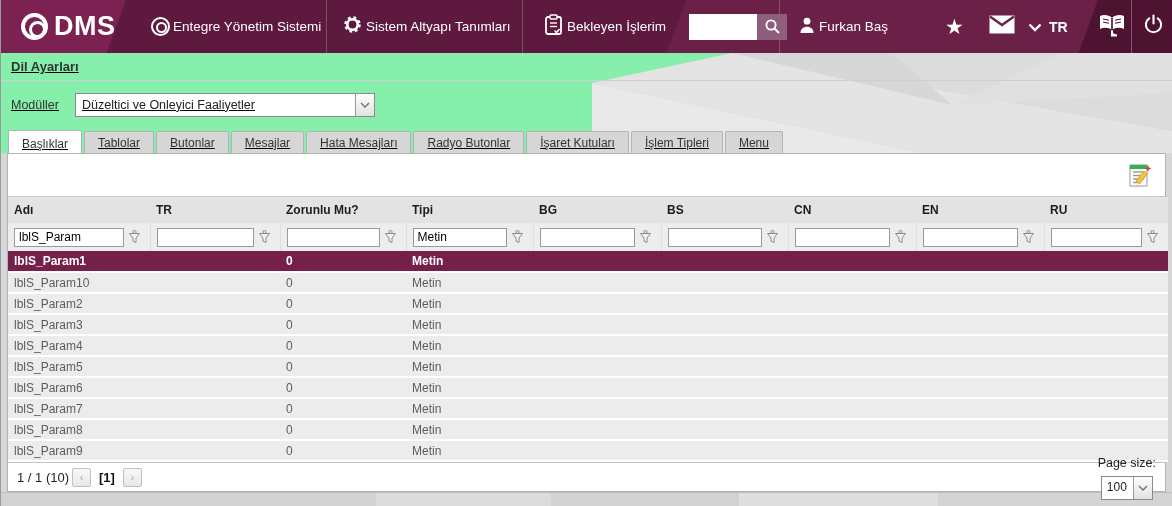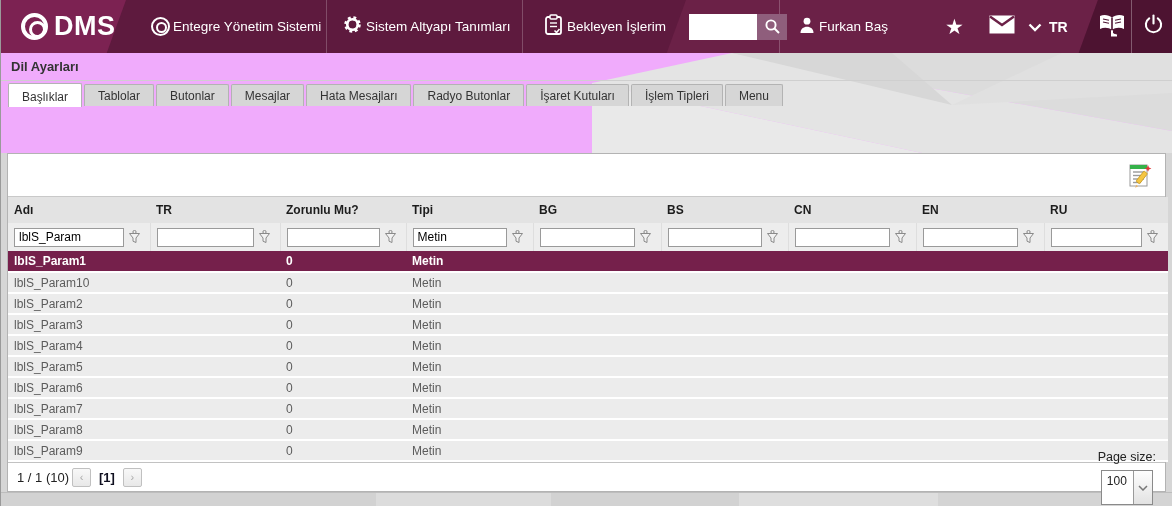--- a/index.html
+++ b/index.html
@@ -26,21 +26,21 @@
   .nav-ring { width:19px; height:19px; border:2.5px solid #fff; border-radius:50%; position:relative; }
   .nav-ring::after { content:""; position:absolute; left:3px; top:3px; width:7px; height:7px; border:2px solid #fff; border-radius:50%; }
   .nav-label { font-size:13.5px; }
   .search-wrap { left:688px; gap:0; }
   .search-input { width:68px; height:26px; border:none; outline:none; padding:0 5px; font-size:12px; }
   .search-btn { width:30px; height:26px; background:#8f5e7c; border:none; display:flex; align-items:center; justify-content:center; cursor:pointer; }
   .star-glyph { font-size:21px; line-height:1; }
   .lang { font-size:14px; font-weight:bold; }
 
   
-  .subheader { position:relative; background:#f0abfc; height:100px; }
+  .subheader { position:relative; background:#86efac; height:100px;text-decoration:underline; }
   .poly-bg { position:absolute; right:0; top:0; z-index:0; }
   .titlebar { position:relative; z-index:1; height:28px; line-height:28px; padding-left:10px;
               font-size:13px; font-weight:bold; color:#333; border-bottom:1px solid #cfcfcf; }
   .module-row { position:relative; z-index:1; height:47px; display:flex; align-items:center; padding-left:10px; }
   .module-label { font-size:12.5px; color:#333; width:64px; }
   .selectbox { width:300px; height:24px; background:#fff; border:1px solid #8a8a8a; display:flex; align-items:stretch; cursor:pointer; }
   .selectbox .sel-text { flex:1; font-size:12.5px; color:#222; padding:4px 0 0 6px; white-space:nowrap; overflow:hidden; }
   .sel-btn { width:19px; background:linear-gradient(#fefefe,#e2e2e2); border-left:1px solid #9a9a9a; display:flex; align-items:center; justify-content:center; color:#777; }
   .tabs { position:relative; z-index:1; display:flex; align-items:flex-end; height:25px; padding-left:7px; }
   .tab { font-size:12px; color:#333; background:#d6d6d6; border:1px solid #b3b3b3; border-bottom:none;
@@ -62,21 +62,21 @@
   .grid tbody td { font-size:12px; color:#5c5c5c; padding:2px 6px; height:21px; background:#ececec;
                    border-bottom:2px solid #fff; white-space:nowrap; overflow:hidden; }
   .grid tbody tr { cursor:pointer; }
   .grid tbody tr.selected td { background:#75204b; color:#fff; font-weight:bold; }
 
   .grid-footer { height:30px; border-top:1px solid #c2c2c2; display:flex; align-items:center; padding:0 9px; font-size:13px; color:#222; }
   .pager-btn { width:19px; height:19px; margin:0 3px; background:linear-gradient(#f8f8f8,#e8e8e8);
                border:1px solid #c0c0c0; border-radius:2px; color:#aaa; font-size:11px; line-height:1; cursor:default; }
   .page-current { font-weight:bold; color:#101020; margin:0 5px; }
   .pagesize-wrap { margin-left:auto; display:flex; align-items:center; gap:6px; font-size:12.5px; color:#222;flex-direction:column; }
-  .pagesize-box { width:52px; height:35px; background:#fff; border:1px solid #8a8a8a; display:flex; cursor:pointer; }
+  .pagesize-box { width:52px; height:24px; background:#fff; border:1px solid #8a8a8a; display:flex; cursor:pointer; }
   .pagesize-box .ps-text { flex:1; font-size:12px; padding:3px 0 0 5px; }
 
   .bottom-strip { height:14px; background:linear-gradient(90deg,#d2d2d2 0 32%,#dcdcdc 32% 47%,#d2d2d2 47% 63%,#dedede 63% 80%,#d4d4d4 80%); border-top:1px solid #bdbdbd; }
 </style>
 </head>
 <body>
 
 <header class="topbar">
   <div class="tb-bg logo-bg"></div>
   <div class="tb-bg mid-bg"></div>
@@ -191,20 +191,31 @@
   <svg class="poly-bg" width="580" height="100" viewBox="0 0 580 100">
     <polygon points="580,0 140,0 580,78" fill="#dcdcdc"></polygon>
     <polygon points="140,0 0,30 330,100 580,100 580,78" fill="#e4e4e4"></polygon>
     <polygon points="300,0 140,0 360,52" fill="#d7d7d7"></polygon>
     <polygon points="470,0 360,52 580,40 580,0" fill="#e0e0e0"></polygon>
     <polygon points="0,30 0,100 330,100" fill="#e9e9e9"></polygon>
   </svg>
 
   <div class="titlebar">Dil Ayarları</div>
 
+  <div class="module-row">
+    <span class="module-label">Modüller</span>
+    <div class="selectbox">
+      <span class="sel-text">Düzeltici ve Onleyici Faaliyetler</span>
+      <span class="sel-btn">
+        <svg width="10" height="6" viewBox="0 0 10 6">
+            <path d="M1 1 L5 5 L9 1" fill="none" stroke="#777" stroke-width="1.5"></path>
+          </svg>
+      </span>
+    </div>
+  </div>
 
   <div class="tabs">
       <div class="tab active">Başlıklar</div>
       <div class="tab">Tablolar</div>
       <div class="tab">Butonlar</div>
       <div class="tab">Mesajlar</div>
       <div class="tab">Hata Mesajları</div>
       <div class="tab">Radyo Butonlar</div>
       <div class="tab">İşaret Kutuları</div>
       <div class="tab">İşlem Tipleri</div>

